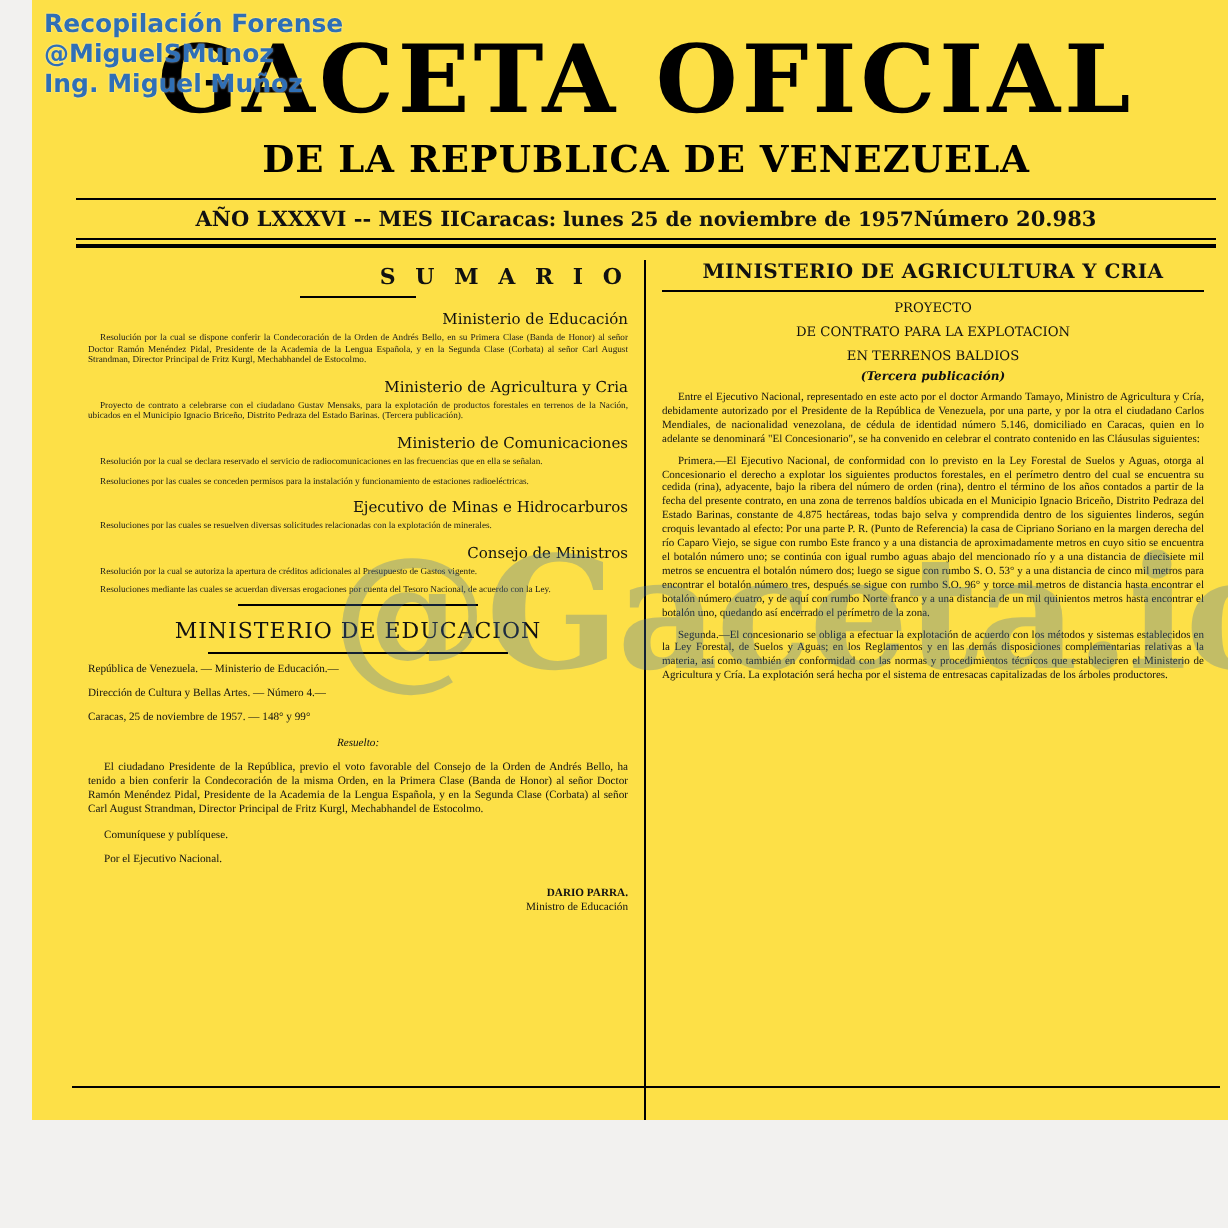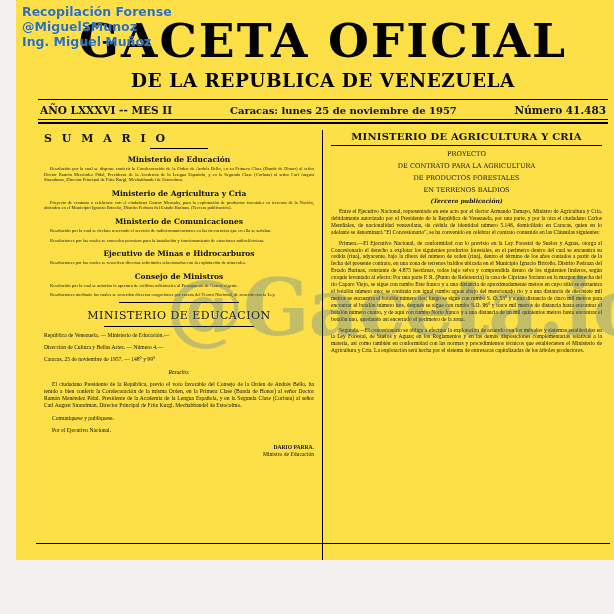--- a/index.html
+++ b/index.html
@@ -68,21 +68,21 @@
     margin-top:4px;
     color:#000;
     text-align:center;
   }
   .rule{
     border-top:1px solid #000;
     margin:8px 22px 0 22px;
   }
   .issueline{
     display:flex;
-    justify-content:space-between;
+    justify-content:center;
     align-items:baseline;
     margin:4px 24px 0 24px;
     font-family:"DejaVu Serif", serif;
     font-size:10.5px;
     font-weight:bold;
   }
   .issueline .center{font-size:10px;font-weight:bold;}
   .rule2{
     border-top:1px solid #000;
     margin:3px 22px 0 22px;
@@ -100,35 +100,35 @@
     height:452px;
   }
   .col{
     width:50%;
     padding:0 8px;
     box-sizing:border-box;
     overflow:hidden;
   }
   .col.left{border-right:1px solid #000;}
   .chead{
-    text-align:left;
+    text-align:right;
     font-family:"DejaVu Serif", serif;
     font-weight:bold;
     font-size:11px;
     letter-spacing:3px;
     margin:2px 0 3px 0;
   }
   .minihr{
     width:58px;border-top:1px solid #000;margin:2px auto 4px auto;
   }
   .minihr.wide{width:120px;}
   .ministry{
-    text-align:center;
-    font-family:"DejaVu Serif", serif;
-    font-weight:bold;
+    text-align:right;
+    font-family:"DejaVu Serif", serif;
+    font-weight:normal;
     font-size:7.5px;
     margin:6px 0 2px 0;
   }
   .tiny{
     font-size:4.6px;
     line-height:5.6px;
     text-align:justify;
     font-family:"Liberation Serif", serif;
     color:#1a1a1a;
     margin:0 0 4px 0;
@@ -226,21 +226,21 @@
   <div class="wm-big">@Gaceta.io</div>
 
   <div class="masthead">
     <div class="gaceta">GACETA OFICIAL</div>
     <div class="republica">DE LA REPUBLICA DE VENEZUELA</div>
   </div>
   <div class="rule"></div>
   <div class="issueline">
     <span>AÑO LXXXVI -- MES II</span>
     <span class="center">Caracas: lunes 25 de noviembre de 1957</span>
-    <span>Número 41.483</span>
+    <span>Número 20.983</span>
   </div>
   <div class="rule2"></div>
   <div class="rule3"></div>
 
   <div class="cols">
 
     <div class="col left">
       <div class="chead">S U M A R I O</div>
       <div class="minihr"></div>
 
@@ -280,22 +280,21 @@
         <div class="name">DARIO PARRA.</div>
         <div>Ministro de Educación</div>
       </div>
     </div>
 
     <div class="col right">
       <div class="rhead">MINISTERIO DE AGRICULTURA Y CRIA</div>
       <div class="topline"></div>
 
       <div class="rtitle">PROYECTO</div>
-      <div class="rtitle">DE CONTRATO PARA LA AGRICULTURA</div>
-      <div class="rtitle">DE PRODUCTOS FORESTALES</div>
+      <div class="rtitle">DE CONTRATO PARA LA EXPLOTACION</div>
       <div class="rtitle">EN TERRENOS BALDIOS</div>
       <div class="rsub">(Tercera publicación)</div>
 
       <p class="body">Entre el Ejecutivo Nacional, representado en este acto por el doctor Armando Tamayo, Ministro de Agricultura y Cría, debidamente autorizado por el Presidente de la República de Venezuela, por una parte, y por la otra el ciudadano Carlos Mendiales, de nacionalidad venezolana, de cédula de identidad número 5.146, domiciliado en Caracas, quien en lo adelante se denominará "El Concesionario", se ha convenido en celebrar el contrato contenido en las Cláusulas siguientes:</p>
       <p class="body">Primera.—El Ejecutivo Nacional, de conformidad con lo previsto en la Ley Forestal de Suelos y Aguas, otorga al Concesionario el derecho a explotar los siguientes productos forestales, en el perímetro dentro del cual se encuentra su cedida (rina), adyacente, bajo la ribera del número de orden (rina), dentro el término de los años contados a partir de la fecha del presente contrato, en una zona de terrenos baldíos ubicada en el Municipio Ignacio Briceño, Distrito Pedraza del Estado Barinas, constante de 4.875 hectáreas, todas bajo selva y comprendida dentro de los siguientes linderos, según croquis levantado al efecto: Por una parte P. R. (Punto de Referencia) la casa de Cipriano Soriano en la margen derecha del río Caparo Viejo, se sigue con rumbo Este franco y a una distancia de aproximadamente metros en cuyo sitio se encuentra el botalón número uno; se continúa con igual rumbo aguas abajo del mencionado río y a una distancia de diecisiete mil metros se encuentra el botalón número dos; luego se sigue con rumbo S. O. 53° y a una distancia de cinco mil metros para encontrar el botalón número tres, después se sigue con rumbo S.O. 96° y torce mil metros de distancia hasta encontrar el botalón número cuatro, y de aquí con rumbo Norte franco y a una distancia de un mil quinientos metros hasta encontrar el botalón uno, quedando así encerrado el perímetro de la zona.</p>
       <p class="body">Segunda.—El concesionario se obliga a efectuar la explotación de acuerdo con los métodos y sistemas establecidos en la Ley Forestal, de Suelos y Aguas; en los Reglamentos y en las demás disposiciones complementarias relativas a la materia, así como también en conformidad con las normas y procedimientos técnicos que establecieren el Ministerio de Agricultura y Cría. La explotación será hecha por el sistema de entresacas capitalizadas de los árboles productores.</p>
     </div>
   </div>
 
   <div class="footrule"></div>

